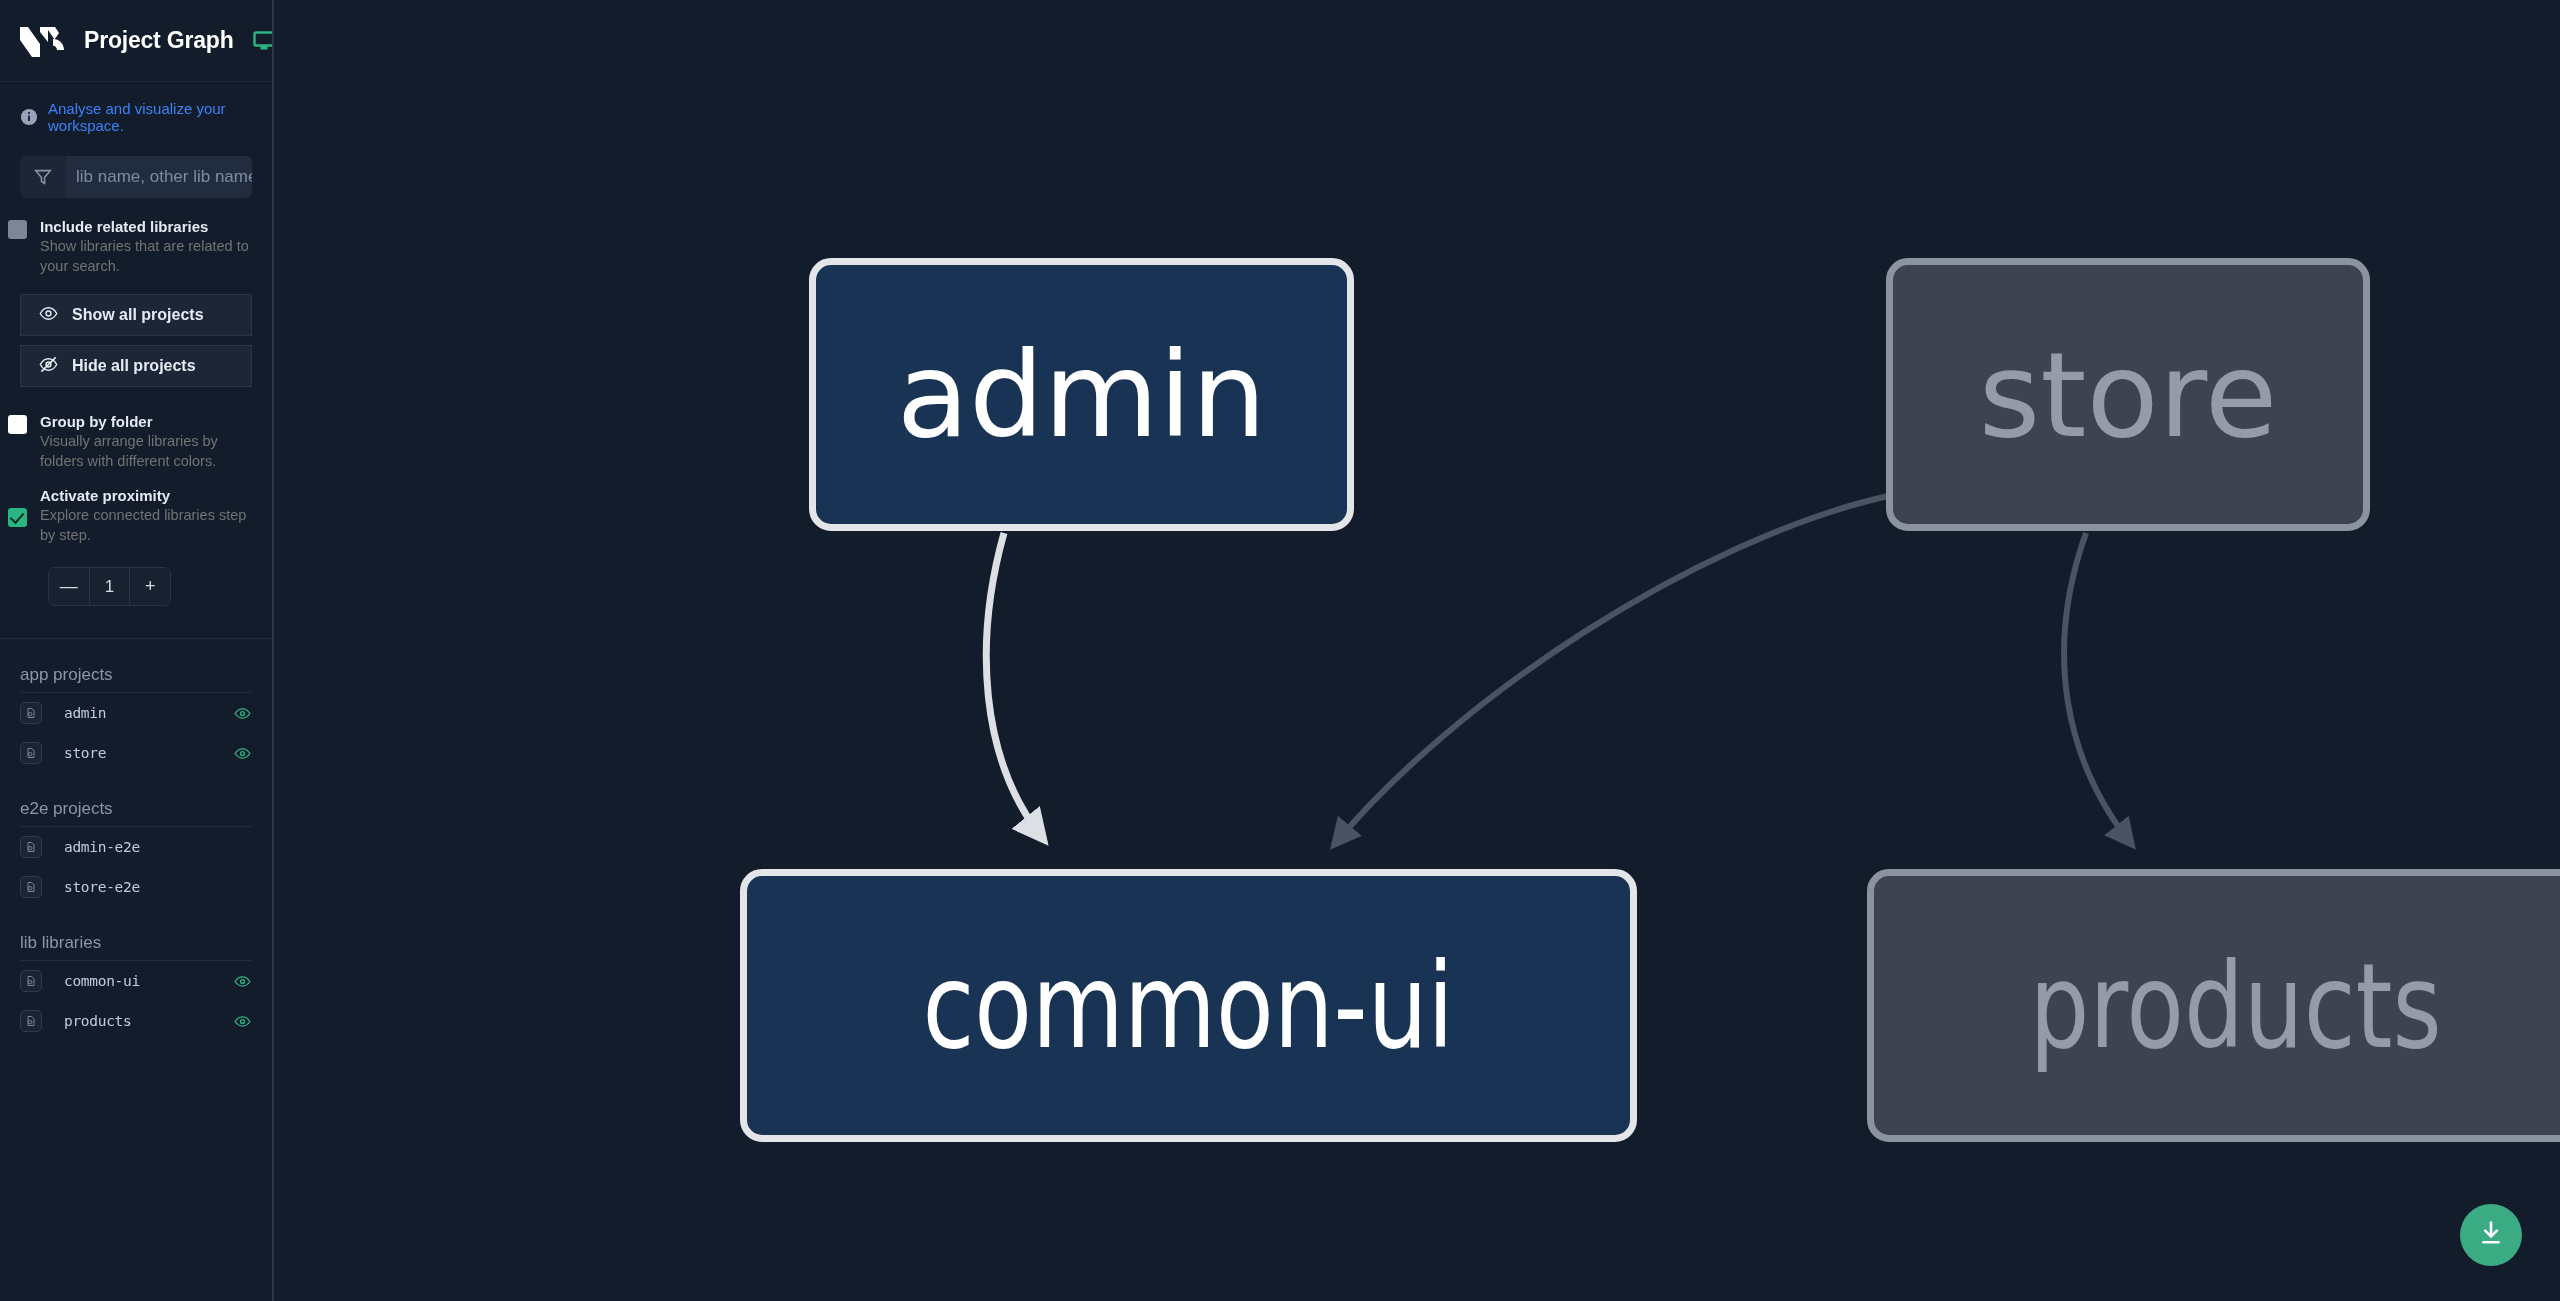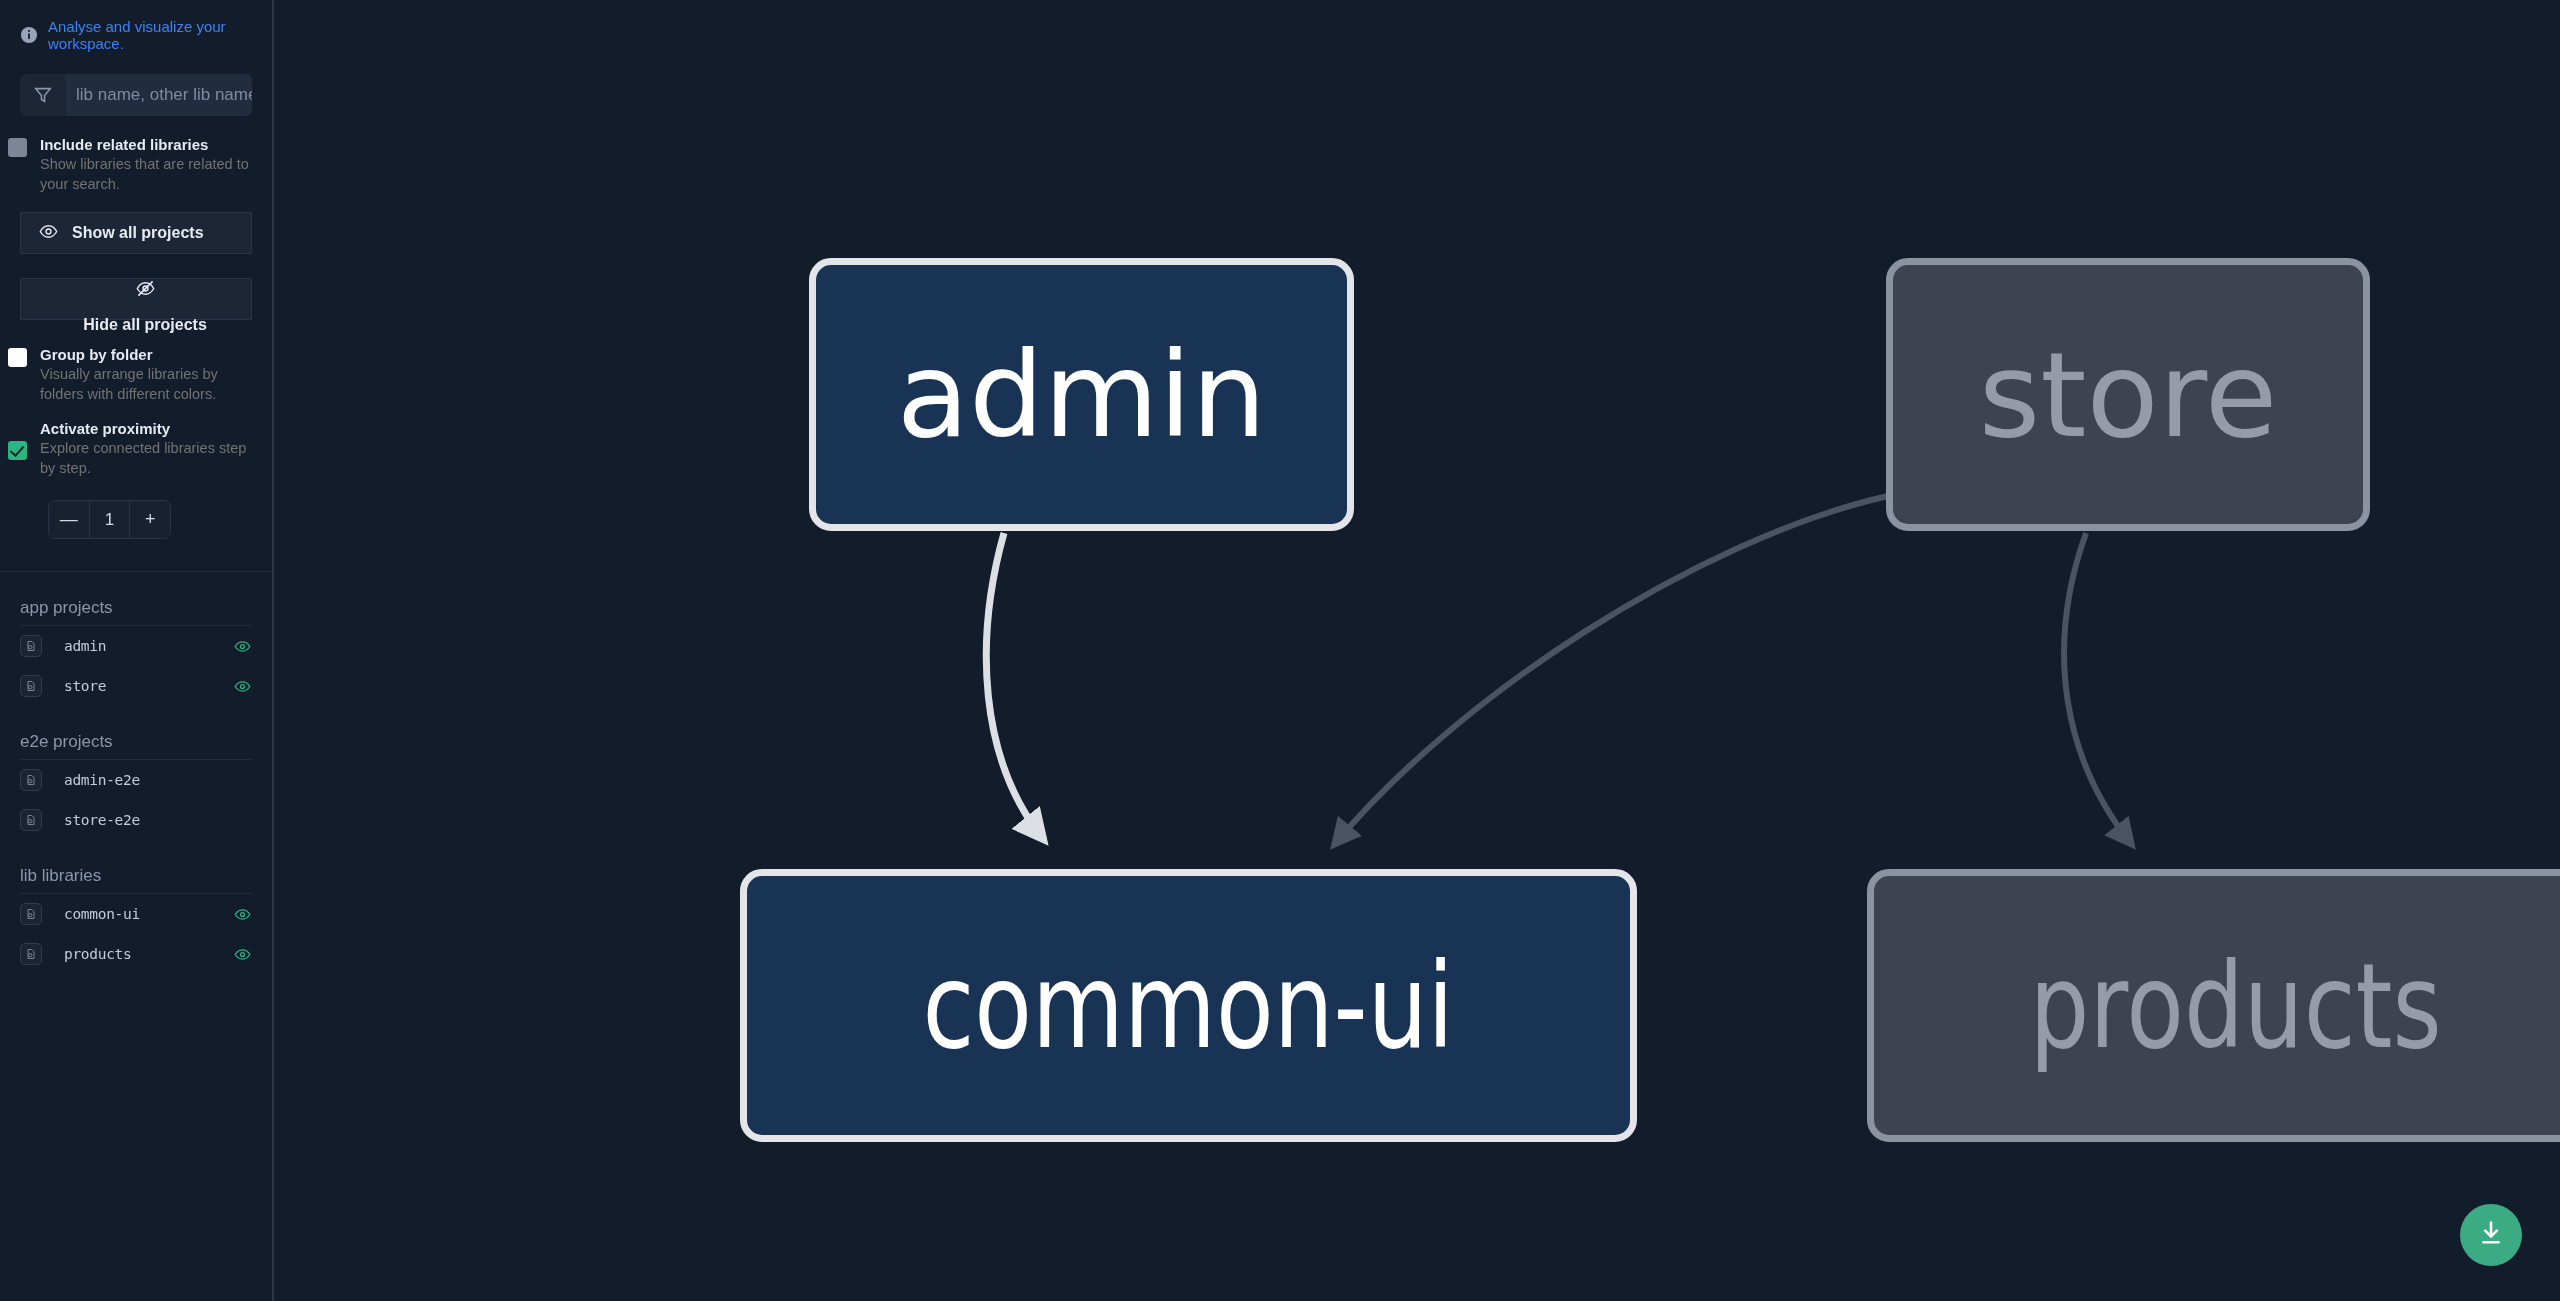--- a/index.html
+++ b/index.html
@@ -165,20 +165,36 @@
     cursor: pointer;
   }
 </style>
 </head>
 <body>
 
 <div id="app">
 
   <aside id="sidebar">
 
+    <div class="sb-header">
+      <span class="nx-logo">
+        <svg viewBox="0 0 52 44" width="52" height="44">
+          <path fill="#ffffff" d="M4 38 V8 h8 l12 17 V8 h8 v15 l-8 -10 v25 h-8 L4 21 v17 z"></path>
+          <path fill="#ffffff" d="M30 8 h9 l4 6 -4.5 6.5 z"></path>
+          <path fill="#ffffff" d="M37 20 c6 0 11 4.5 11 11 h-7 c0-2.5-1.8-4.3-4-4.3 z"></path>
+        </svg>
+      </span>
+      <span class="sb-title">Project Graph</span>
+      <span class="monitor-icon">
+        <svg viewBox="0 0 24 24" width="24" height="24" fill="none" stroke="#2bb583" stroke-width="2.4">
+          <rect x="2.5" y="3.5" width="19" height="13" rx="1.6"></rect>
+          <path d="M8.5 20.5 h7 v-4 h-7 z" fill="#2bb583" stroke="none"></path>
+        </svg>
+      </span>
+    </div>
 
     <div class="sb-tagline">
       <span class="info-icon">
         <svg viewBox="0 0 20 20" width="18" height="18">
           <circle cx="10" cy="10" r="9" fill="#98a2b8"></circle>
           <rect x="9" y="8.4" width="2" height="6" fill="#131c2b"></rect>
           <circle cx="10" cy="5.6" r="1.2" fill="#131c2b"></circle>
         </svg>
       </span>
       <span>Analyse and visualize your workspace.</span>
@@ -204,21 +220,21 @@
     <div class="sb-btn">
       <span>
         <svg viewBox="0 0 24 24" width="19" height="19" fill="none" stroke="#e6eaf2" stroke-width="1.8">
           <path d="M1.6 12 C4.5 6.8 8.1 4.8 12 4.8 S19.5 6.8 22.4 12 C19.5 17.2 15.9 19.2 12 19.2 S4.5 17.2 1.6 12 z"></path>
           <circle cx="12" cy="12" r="3.1"></circle>
         </svg>
       </span>
       <span>Show all projects</span>
     </div>
 
-    <div class="sb-btn" style="margin-top:24px;flex-direction:column;">
+    <div class="sb-btn" style="margin-top:9px;">
       <span>
         <svg viewBox="0 0 24 24" width="19" height="19" fill="none" stroke="#e6eaf2" stroke-width="1.8">
           <path d="M1.6 12 C4.5 6.8 8.1 4.8 12 4.8 S19.5 6.8 22.4 12 C19.5 17.2 15.9 19.2 12 19.2 S4.5 17.2 1.6 12 z"></path>
           <circle cx="12" cy="12" r="3.1"></circle>
           <path d="M3 21 L21 3" stroke-width="2.1"></path>
         </svg>
       </span>
       <span>Hide all projects</span>
     </div>
 

